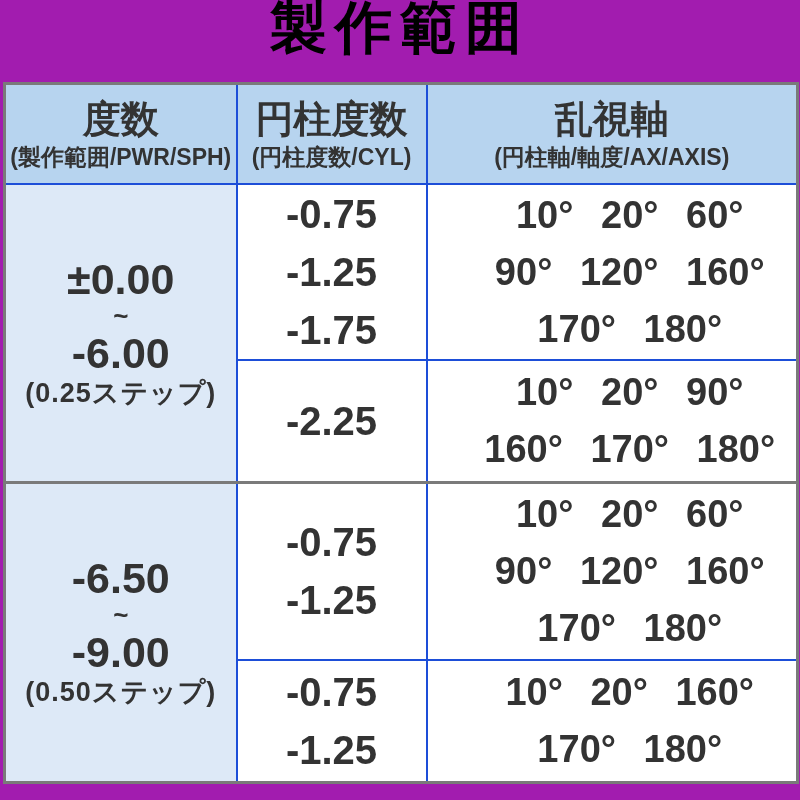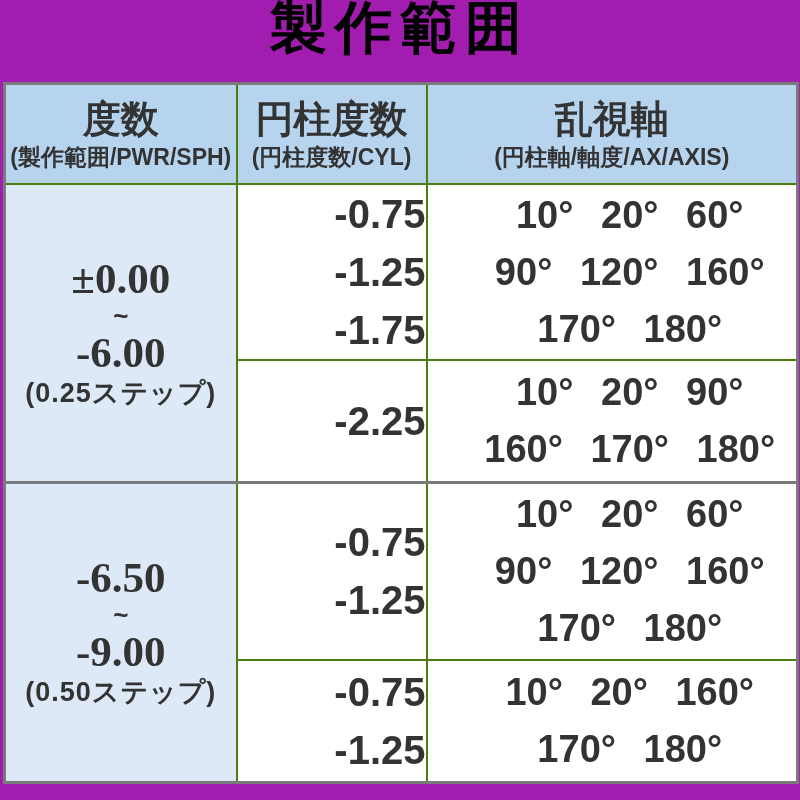--- a/index.html
+++ b/index.html
@@ -21,45 +21,45 @@
     margin-top: -3px;
   }
   table.spec {
     border-collapse: collapse;
     table-layout: fixed;
     width: 793px;
     margin-left: 3px;
     border: 3px solid #7a7a7a;
   }
   .spec th, .spec td {
-    border: 2px solid #4d7c0f;
+    border: 2px solid #1d4ed8;
     padding: 0;
     text-align: center;
     vertical-align: middle;
     overflow: hidden;
   }
   .c1 { width: 232px; }
   .c2 { width: 190px; }
   .c3 { width: 371px; }
 
   thead th { background: #b7d4ef; height: 98px; }
   .th-main { font-size: 38px; font-weight: bold; color: #333333; line-height: 1.25; }
   .th-sub  { font-size: 23px; font-weight: bold; color: #333333; line-height: 1.25; }
 
   tr.r-tall  { height: 176px; }
   tr.r-short { height: 122px; }
   tr.r-tall2 { height: 178px; }
   tr.group-start td { border-top: 3px solid #7a7a7a; }
 
   td.power-cell { background: #dde9f7; }
-  .pw-main  { font-size: 43px; font-weight: bold; color: #333333; line-height: 1.12; font-family: Liberation Serif, serif; }
+  .pw-main  { font-size: 43px; font-weight: bold; color: #333333; line-height: 1.12; }
   .pw-tilde { font-size: 26px; font-weight: bold; color: #333333; line-height: 1.0; }
   .pw-step  { font-size: 27px; font-weight: bold; color: #333333; line-height: 1.25; letter-spacing: 1px; }
 
-  td.cyl-cell { background: #ffffff; text-align: right; }
+  td.cyl-cell { background: #ffffff; }
   .cyl-line { font-size: 40px; font-weight: bold; color: #333333; line-height: 1.45; }
 
   td.axis-cell { background: #ffffff; padding-left: 36px; }
   .axis-line { font-size: 38px; font-weight: bold; color: #333333; line-height: 1.5; word-spacing: 17px; }
 </style>
 </head>
 <body>
 
 <div class="page">
 

